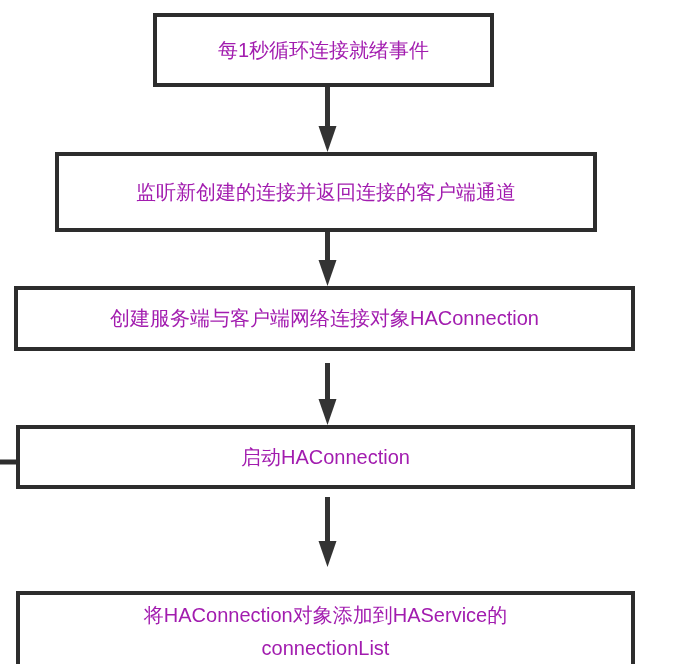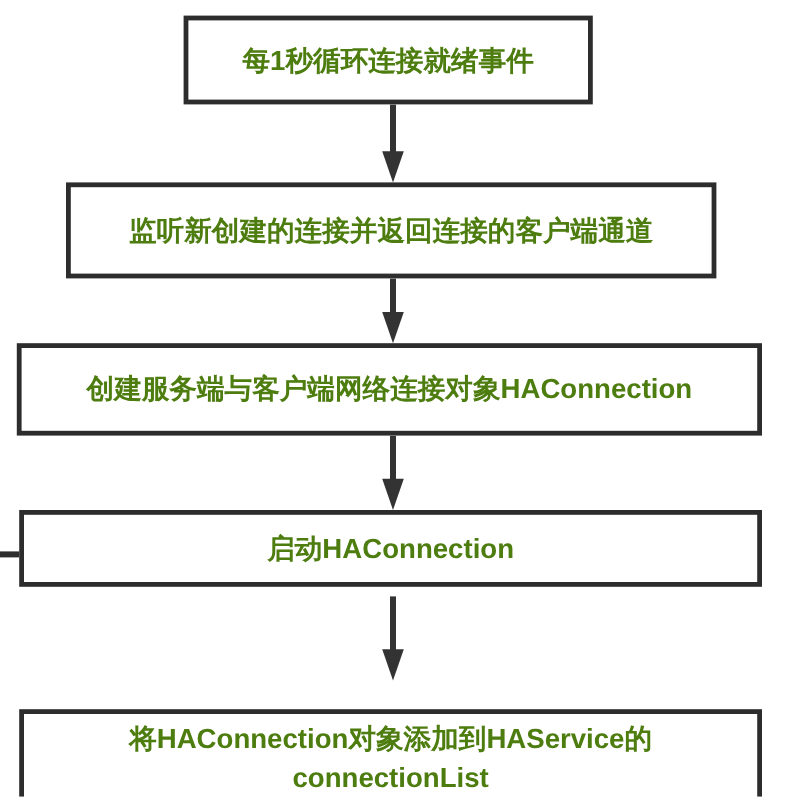--- a/index.html
+++ b/index.html
@@ -24,27 +24,26 @@
     position: absolute;
     box-sizing: border-box;
     border: 4px solid #2d2d2d;
     background: #ffffff;
     display: flex;
     align-items: center;
     justify-content: center;
     text-align: center;
   }
   .node-label {
-    color: #4d7c0f;
-    font-size: 23px;
+    color: #a21caf;
+    font-size: 20px;
     line-height: 33px;
     letter-spacing: 0px;
     white-space: pre-line;
     padding: 0 6px;
-    font-weight: bold;
   }
   svg.edges {
     position: absolute;
     left: 0;
     top: 0;
     width: 676px;
     height: 664px;
     pointer-events: none;
   }
 </style>
@@ -81,21 +80,21 @@
   </svg>
 
   <div class="node" style="left:153px; top:13px; width:341px; height:74px;">
     <span class="node-label">每1秒循环连接就绪事件</span>
   </div>
 
   <div class="node" style="left:55px; top:152px; width:542px; height:80px;">
     <span class="node-label">监听新创建的连接并返回连接的客户端通道</span>
   </div>
 
-  <div class="node" style="left:14px; top:286px; width:621px; height:77px;">
+  <div class="node" style="left:14px; top:286px; width:621px; height:65px;">
     <span class="node-label">创建服务端与客户端网络连接对象HAConnection</span>
   </div>
 
   <div class="node" style="left:16px; top:425px; width:619px; height:64px;">
     <span class="node-label">启动HAConnection</span>
   </div>
 
   <div class="node" style="left:16px; top:591px; width:619px; height:81px;">
     <span class="node-label">将HAConnection对象添加到HAService的
 connectionList</span>

